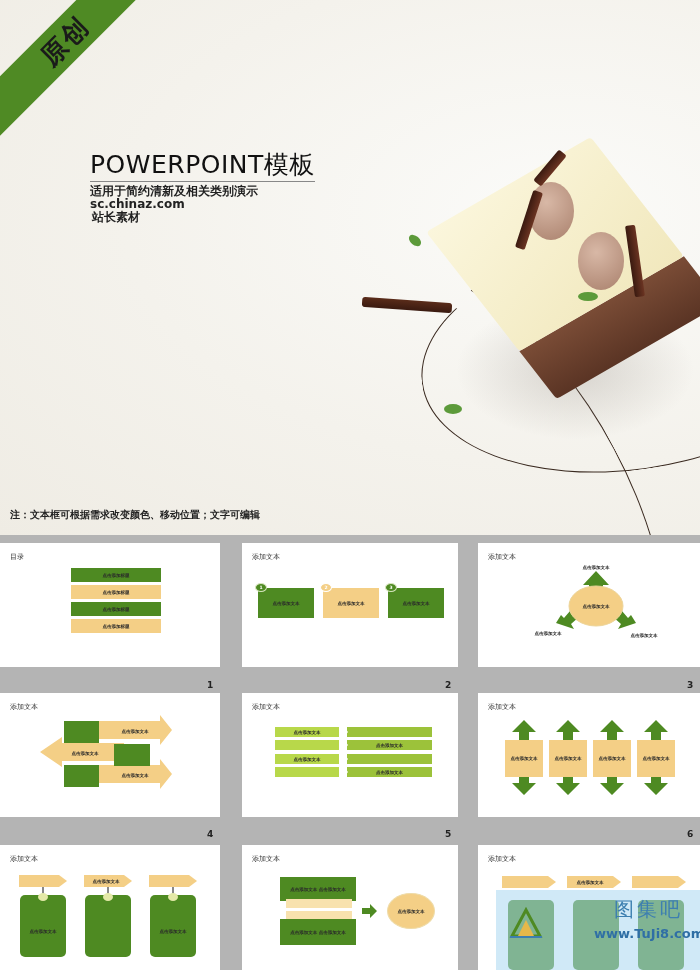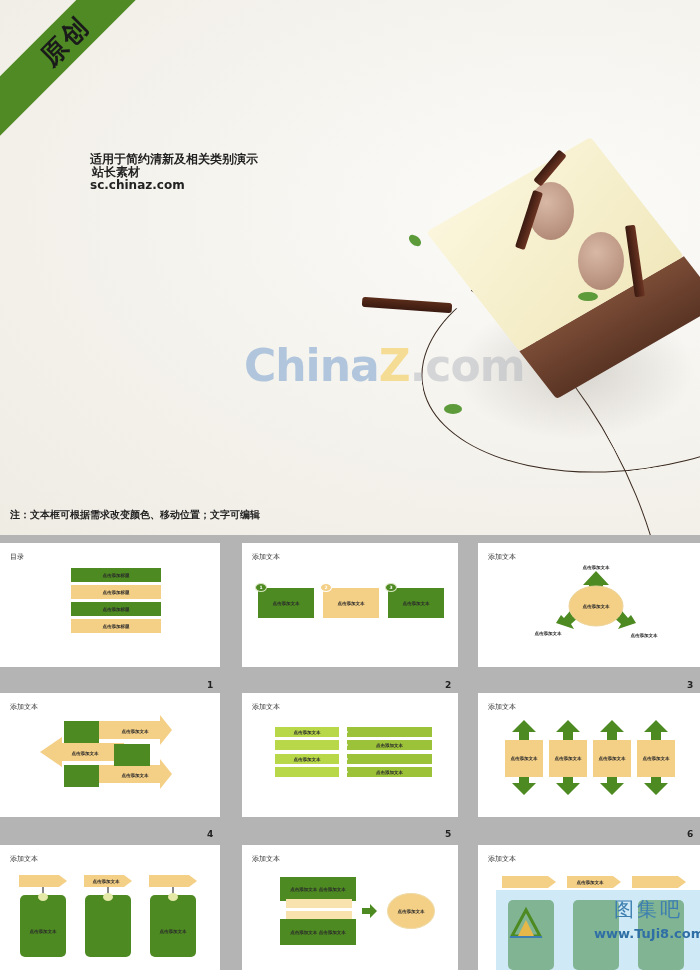--- a/index.html
+++ b/index.html
@@ -52,23 +52,24 @@
 </style>
 </head>
 <body>
 
 <div id="hero">
   <div class="ribbon">
     <span>原创</span>
   </div>
 
   <div class="title-block">
+    <div class="main-title">POWERPOINT模板</div>
     <div class="sub first">适用于简约清新及相关类别演示</div>
+    <div class="sub">sc.chinaz.com</div>
     <div class="sub indent">站长素材</div>
-    <div class="sub">sc.chinaz.com</div>
   </div>
 
   <div class="curve" style="left:420px; top:240px; width:420px; height:230px; border-color:transparent transparent #3a2a20 #3a2a20; transform:rotate(-8deg);"></div>
   <div class="curve" style="left:370px; top:250px; width:260px; height:520px; border-color:transparent #3a2a20 transparent transparent; transform:rotate(-28deg);"></div>
 
   <div class="stick"></div>
   <div class="leaf" style="left:408px; top:236px; transform:rotate(40deg);"></div>
   <div class="leaf" style="left:444px; top:404px; width:18px; height:10px;"></div>
 
   <div class="cake-shadow"></div>
@@ -76,23 +77,20 @@
     <div class="choc"></div>
     <div class="cream"></div>
   </div>
   <div class="scoop" style="left:528px; top:182px;"></div>
   <div class="scoop" style="left:578px; top:232px;"></div>
   <div class="shard" style="left:524px; top:190px; transform:rotate(18deg);"></div>
   <div class="shard" style="left:545px; top:148px; height:40px; transform:rotate(40deg);"></div>
   <div class="shard" style="left:630px; top:225px; height:72px; transform:rotate(-8deg);"></div>
   <div class="leaf" style="left:578px; top:292px; width:20px;"></div>
 
-  <div class="watermark">
-    <span>China</span><span class="z">Z</span><span class="com">.com</span>
-  </div>
 
   <div class="note">注：文本框可根据需求改变颜色、移动位置；文字可编辑</div>
 </div>
 
 <div class="thumb" style="left:0; top:543px; width:220px; height:124px;">
   <div class="t-title">目录</div>
   <div class="gbox mini" style="position:absolute; left:71px; top:25px; width:90px; height:14px;">点击添加标题</div>
   <div class="ybox mini" style="position:absolute; left:71px; top:42px; width:90px; height:14px;">点击添加标题</div>
   <div class="gbox mini" style="position:absolute; left:71px; top:59px; width:90px; height:14px;">点击添加标题</div>
   <div class="ybox mini" style="position:absolute; left:71px; top:76px; width:90px; height:14px;">点击添加标题</div>

